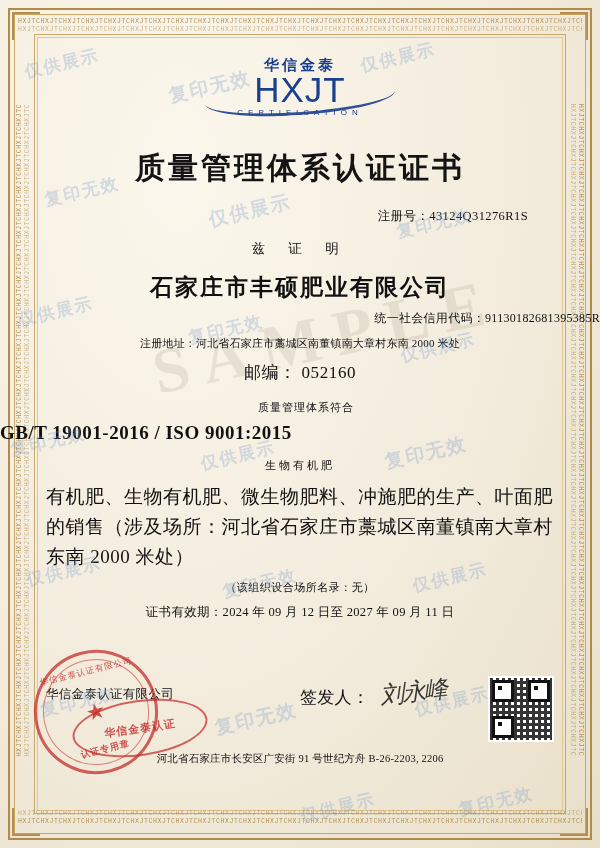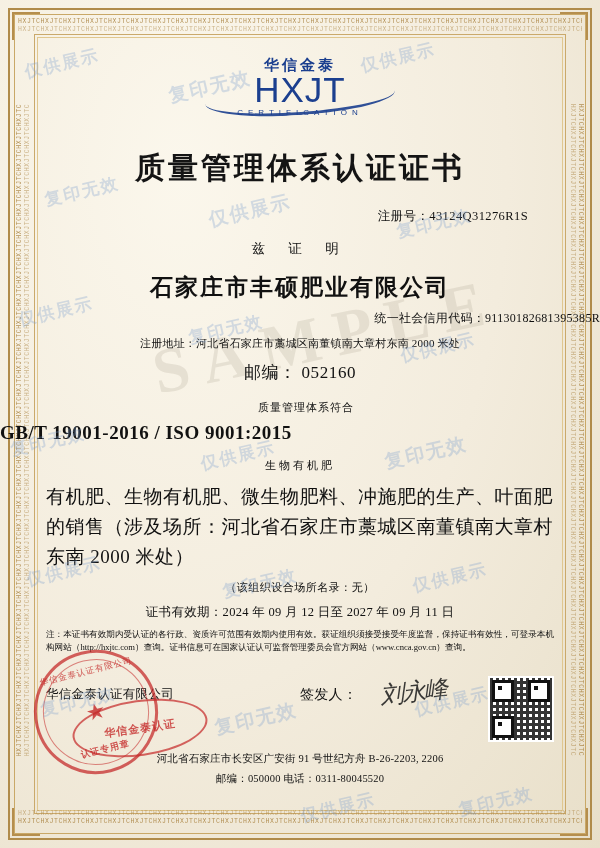--- a/index.html
+++ b/index.html
@@ -169,21 +169,21 @@
   .note{
     position:absolute;left:46px;right:46px;top:628px;
     font-size:8.6px;color:#111;line-height:13px;text-align:justify;
   }
   .issuer{
     position:absolute;left:46px;top:686px;
     font-size:12.5px;color:#111;letter-spacing:.3px;
   }
   .signer{
     position:absolute;left:300px;top:686px;
-    font-size:14px;color:#111;letter-spacing:.3px;
+    font-size:17px;color:#111;letter-spacing:.3px;
   }
   .sign-script{
     position:absolute;left:380px;top:676px;
     font-family:"Liberation Serif",serif;
     font-style:italic;font-size:24px;color:#1a1a1a;
     transform:rotate(-6deg);opacity:.85;letter-spacing:-2px;
   }
   .issue-date{
     position:absolute;left:300px;top:724px;
     font-size:12.5px;color:#111;letter-spacing:.3px;
@@ -302,27 +302,25 @@
     <div class="address">注册地址：河北省石家庄市藁城区南董镇南大章村东南 2000 米处</div>
     <div class="postcode">邮编： 052160</div>
 
     <div class="std-label">质量管理体系符合</div>
     <div class="standard">GB/T 19001-2016 / ISO 9001:2015</div>
 
     <div class="scope-label">生物有机肥</div>
     <div class="scope">有机肥、生物有机肥、微生物肥料、冲施肥的生产、叶面肥的销售（涉及场所：河北省石家庄市藁城区南董镇南大章村东南 2000 米处）</div>
     <div class="site-note">（该组织设合场所名录：无）</div>
     <div class="validity">证书有效期：2024 年 09 月 12 日至 2027 年 09 月 11 日</div>
-    <div class="note">注：本证书有效期内受认证的各行政、资质许可范围有效期内使用有效。获证组织须接受接受年度监督，保持证书有效性，可登录本机构网站（http://hxjtc.com）查询。证书信息可在国家认证认可监督管理委员会官方网站（www.cnca.gov.cn）查询。</div>
 
     <div class="issuer">华信金泰认证有限公司</div>
     <div class="signer">签发人：</div>
     <div class="sign-script">刘永峰</div>
     <div class="addr2">河北省石家庄市长安区广安街 91 号世纪方舟 B-26-2203, 2206</div>
-    <div class="addr3">邮编：050000        电话：0311-80045520</div>
 
     <div class="seal seal-main">
       <div class="ring"></div>
       <div class="txt-top">华信金泰认证有限公司</div>
       <div class="star">★</div>
       <div class="txt-bot">认证专用章</div>
     </div>
     <div class="seal seal-oval">华信金泰认证</div>
 
     <div class="qr">

